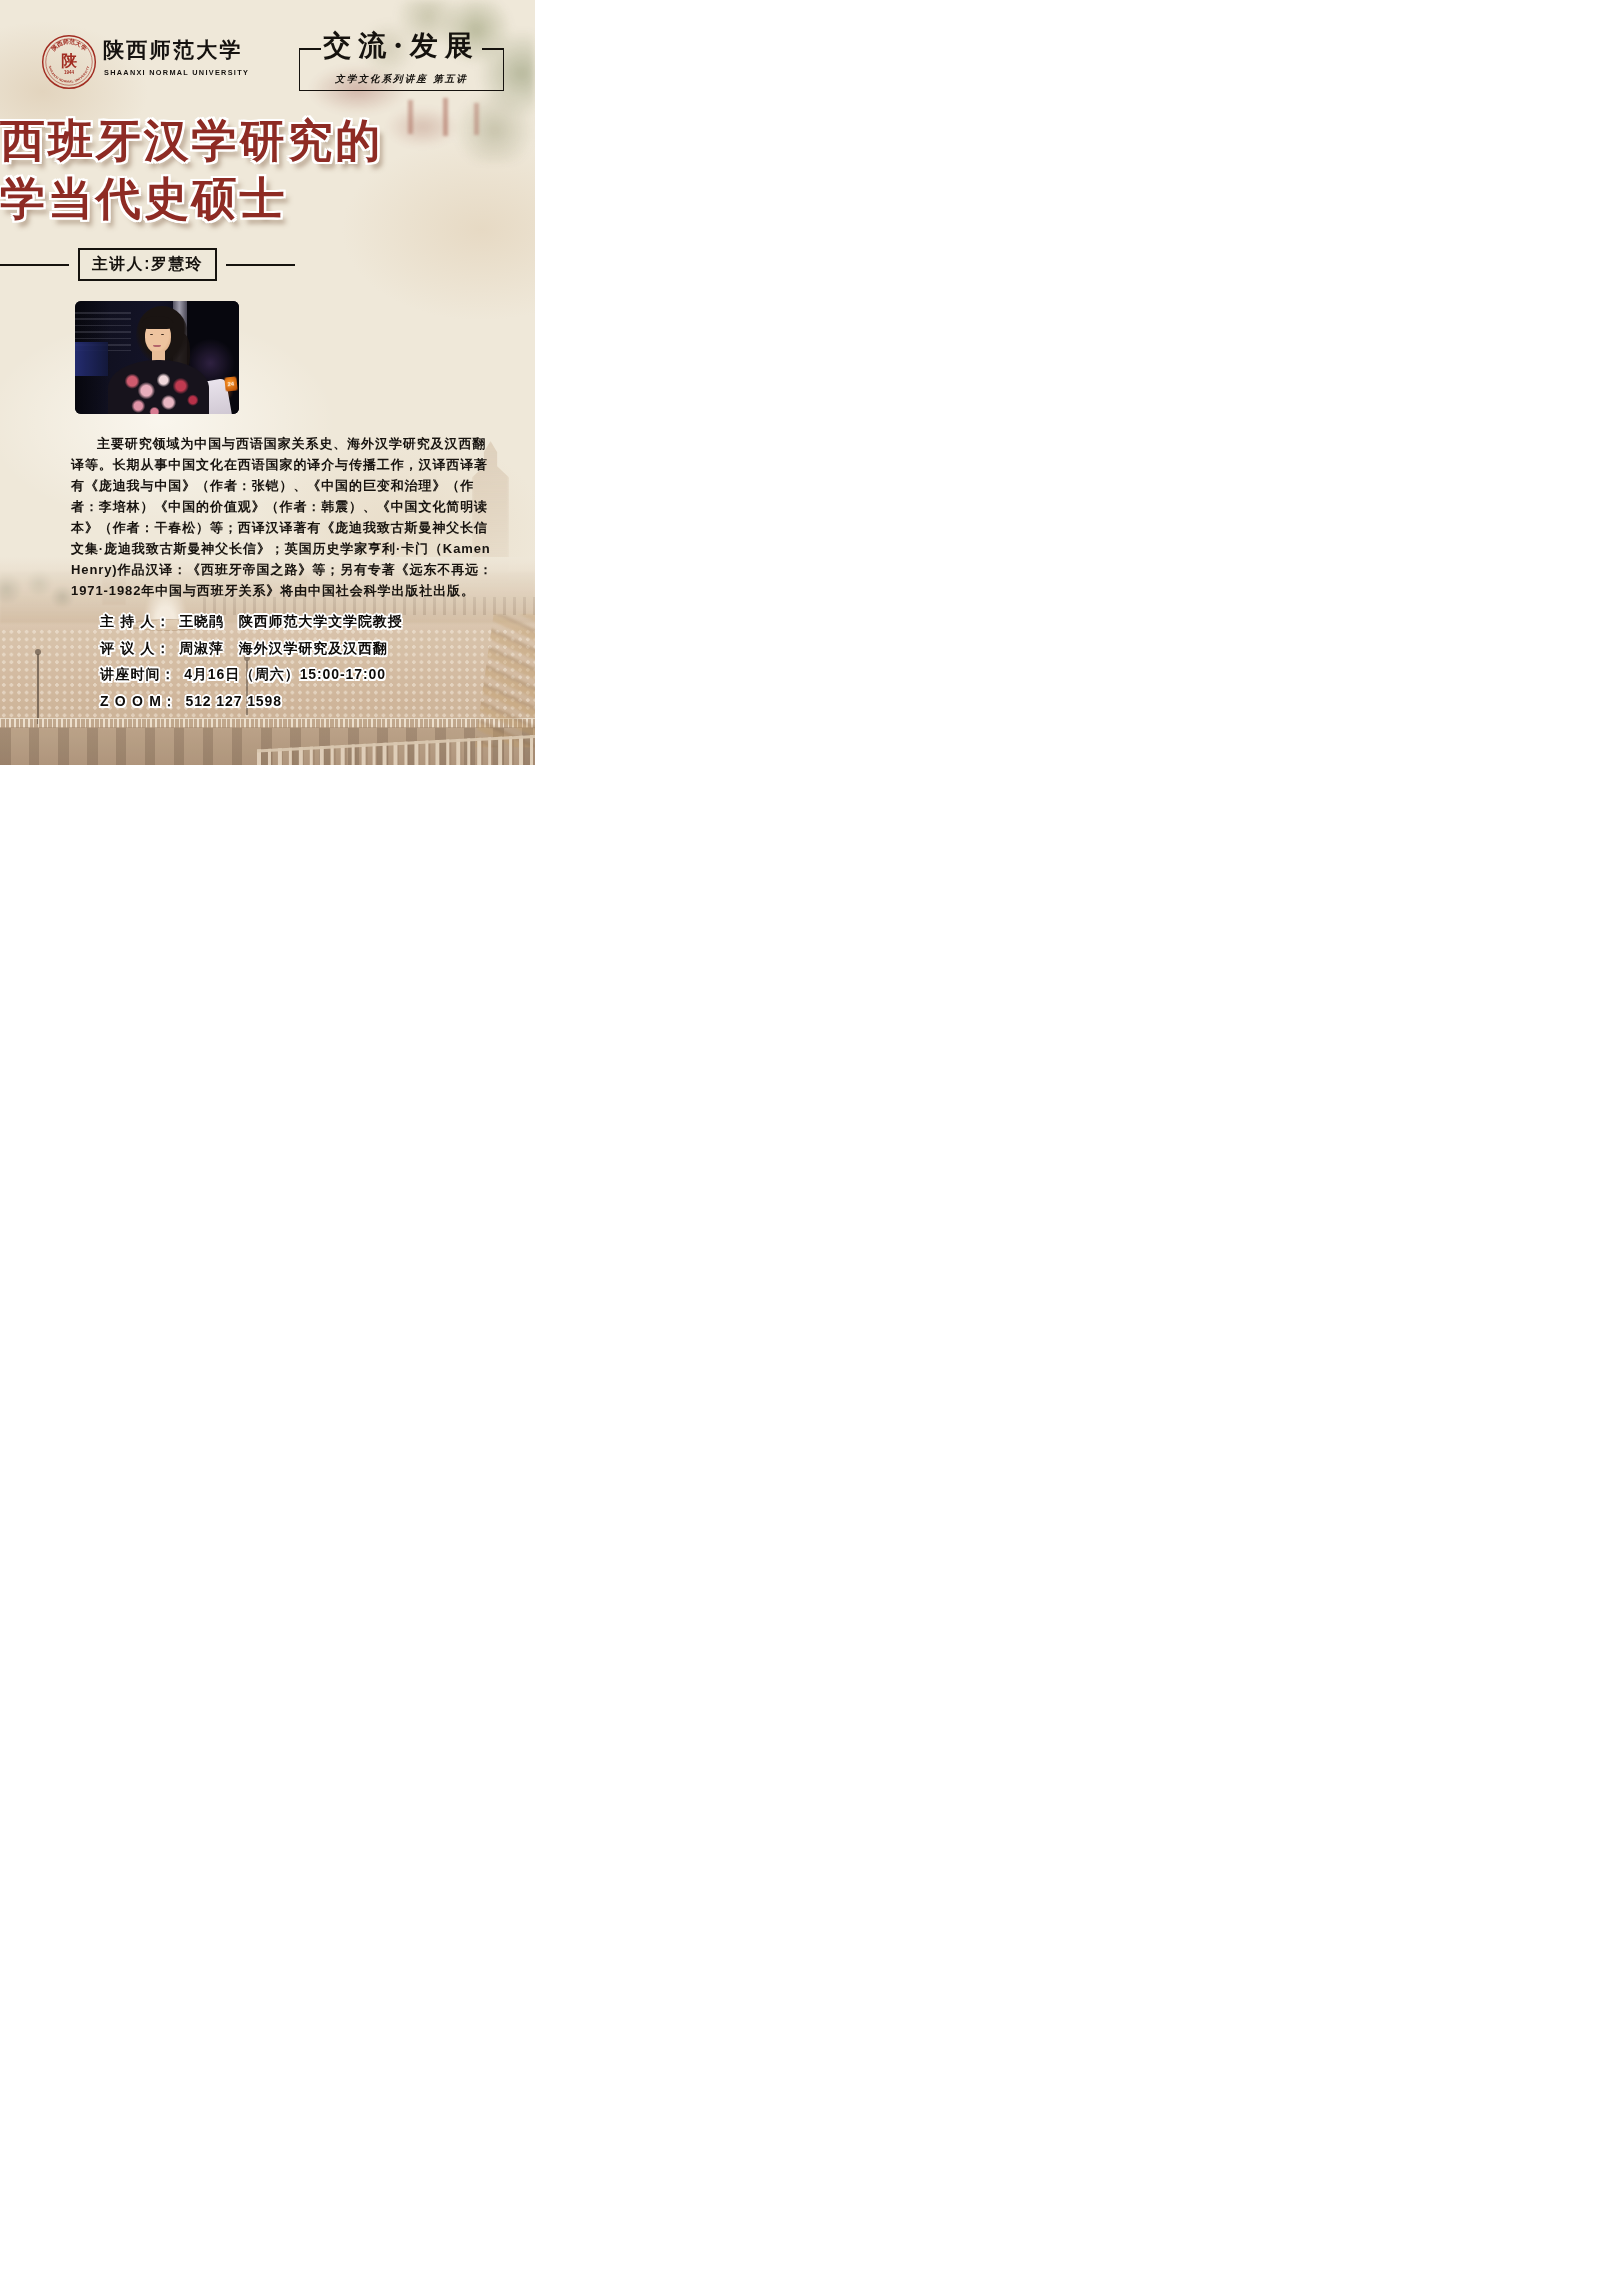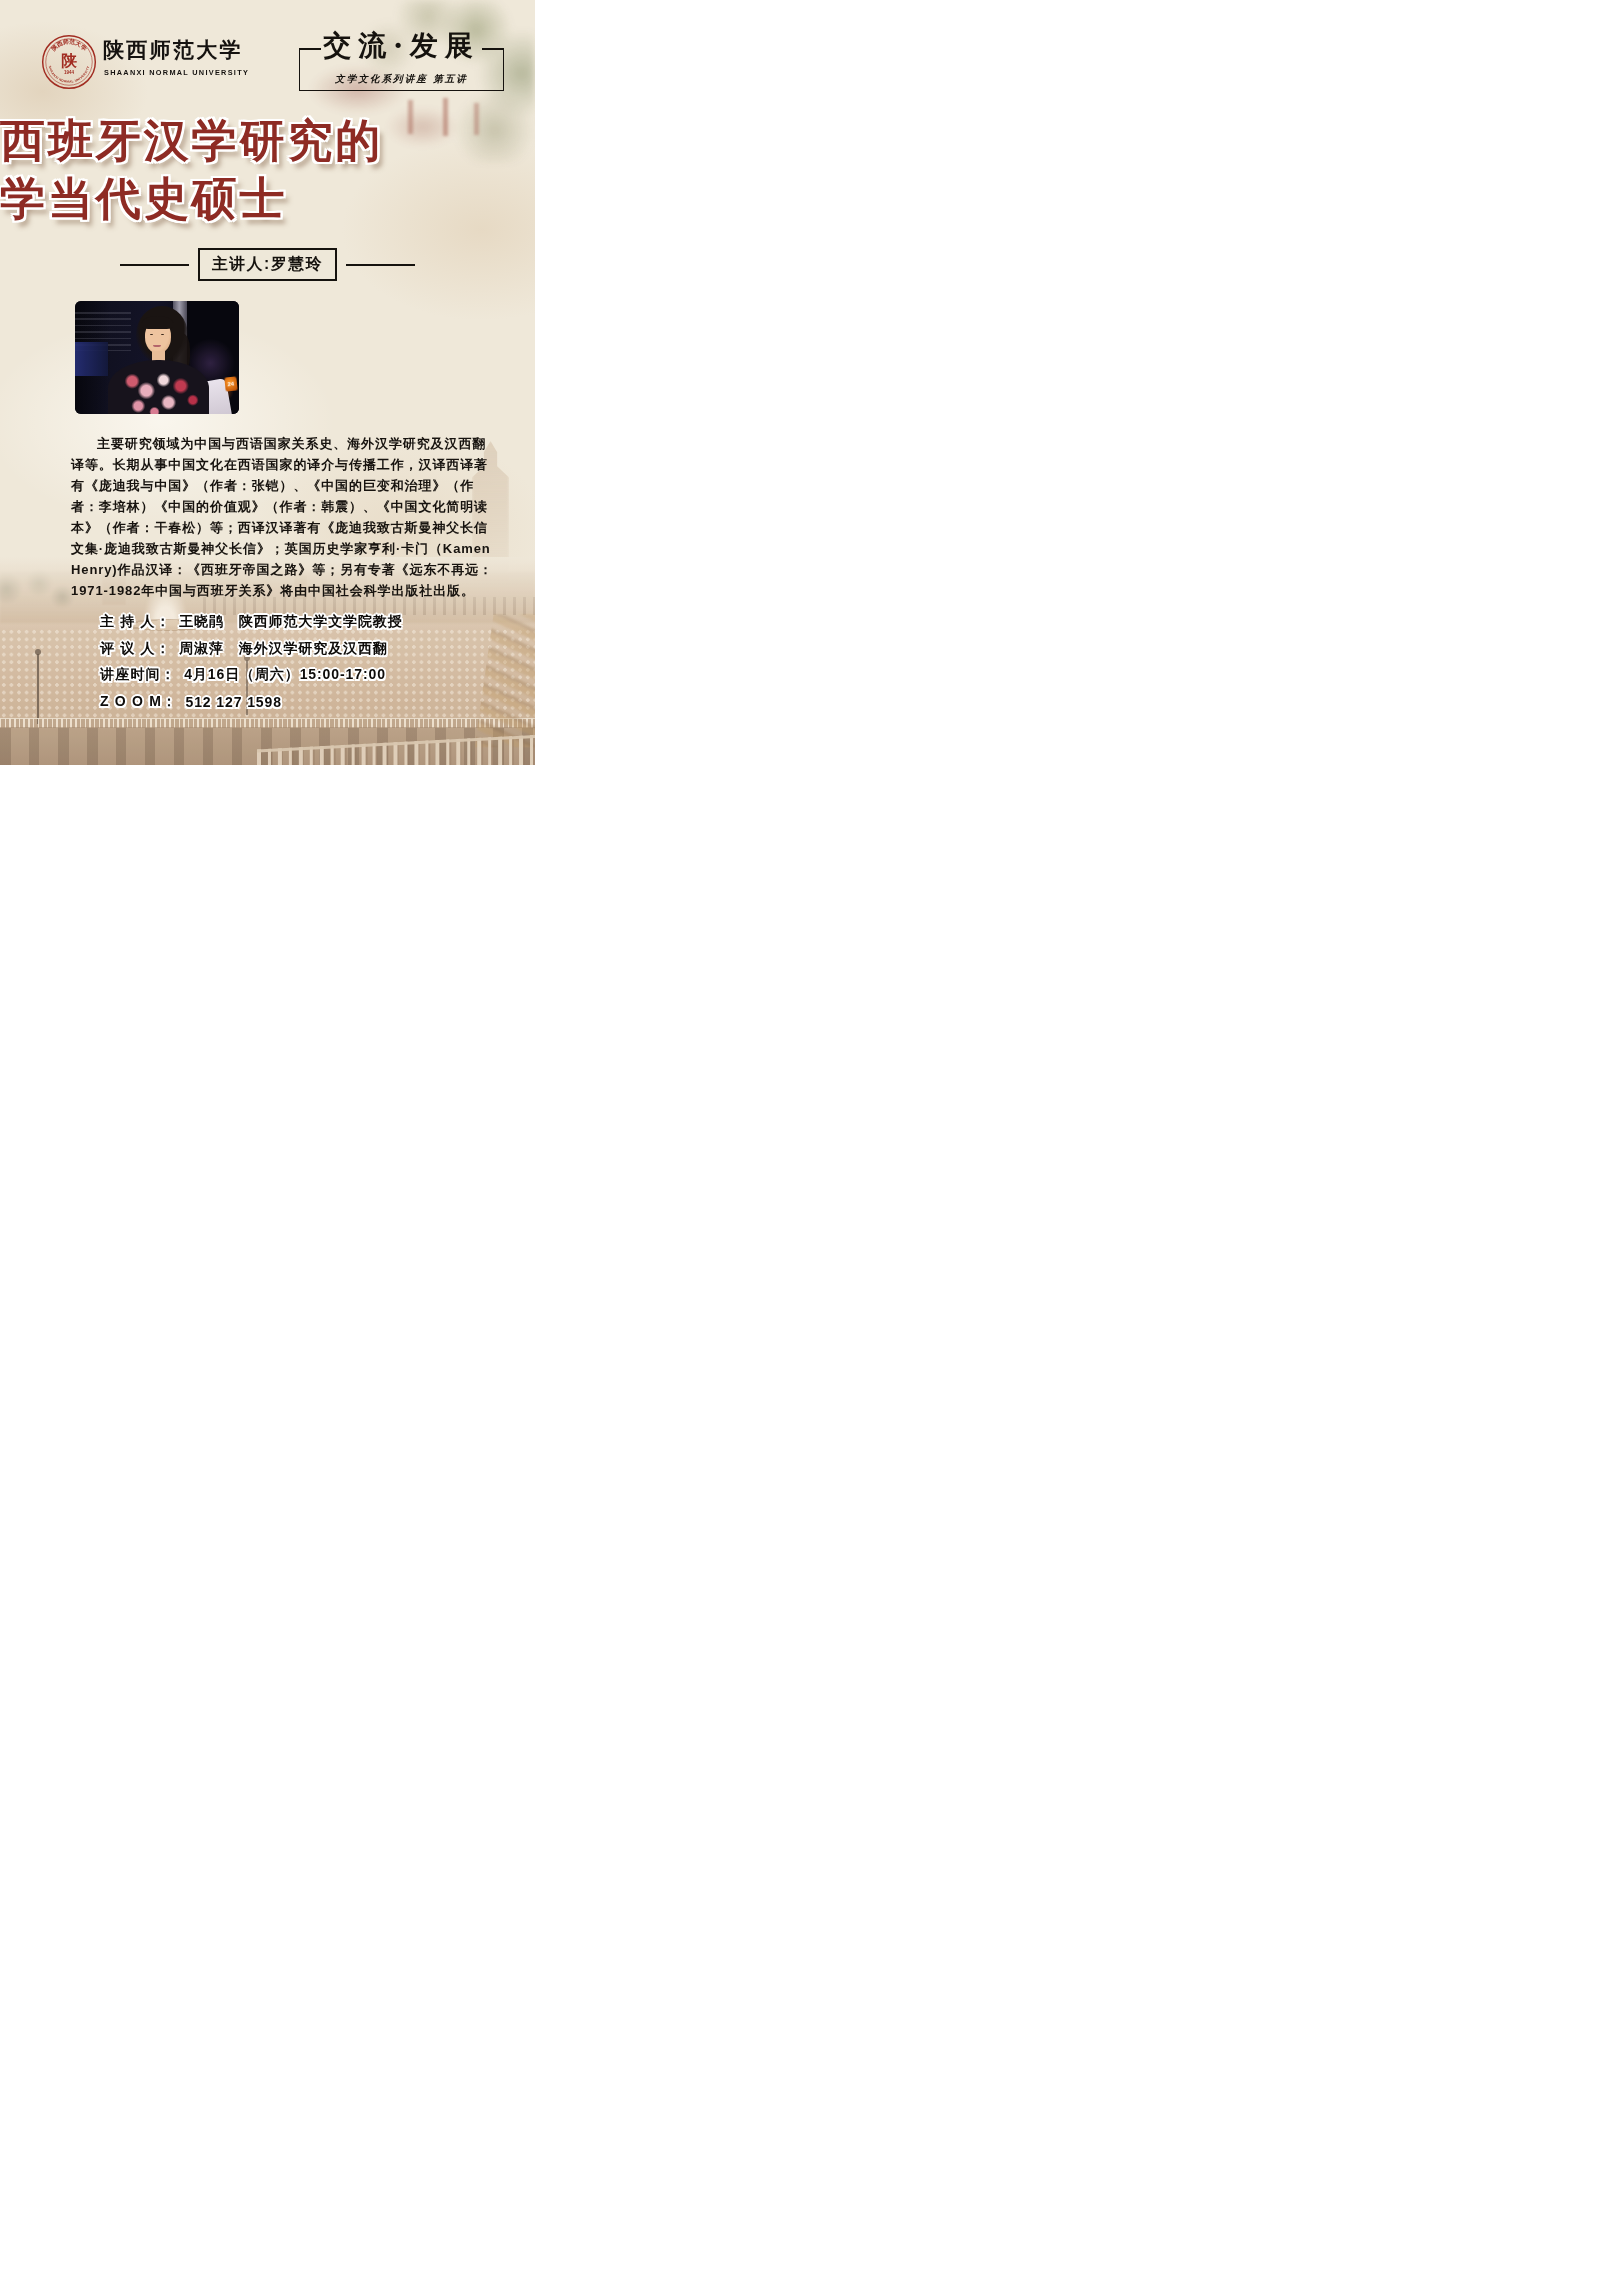--- a/index.html
+++ b/index.html
@@ -100,21 +100,21 @@
     font-family:"DejaVu Serif", serif; font-weight:900; font-size:45px; line-height:58px; letter-spacing:2.9px; white-space:nowrap;
     text-shadow:
       -2.3px -2.3px 0 #fff, 0 -2.3px 0 #fff, 2.3px -2.3px 0 #fff,
       -2.3px 0 0 #fff, 2.3px 0 0 #fff,
       -2.3px 2.3px 0 #fff, 0 2.3px 0 #fff, 2.3px 2.3px 0 #fff,
       -1.7px 1.7px 0 #fff, 1.7px -1.7px 0 #fff,
       4.7px 5.8px 5.2px rgba(120,85,60,.5);
   }
 
   
-  .plaque-row{ left:0; right:0; top:248px; display:flex; align-items:center; justify-content:center; gap:9.3px; }
+  .plaque-row{ left:0; right:0; top:248px; display:flex; align-items:center; justify-content:flex-start; gap:9.3px; }
   .plaque-row .h-line{ width:69px; height:2px; background:#15120e; }
   .plaque-box{ border:2px solid #15120e; padding:4.1px 11.7px; font-size:15.7px; font-weight:800; letter-spacing:1.7px; color:#15120e; white-space:nowrap; background:rgba(239,232,217,.35); }
 
   
   .photo{ left:75px; top:301px; width:164px; height:113px; border-radius:5.8px; overflow:hidden;
     background:linear-gradient(100deg, #0e0e1a, #131327 45%, #0b0b13 65%, #191129 100%); }
   .photo > div{ position:absolute; }
   .ph-leftdark{ left:0; top:0; width:22%; height:100%; background:linear-gradient(90deg, rgba(5,5,10,.8), rgba(5,5,10,0)); }
   .ph-blinds{ left:0; top:10%; width:34%; height:34%; opacity:.55;
     background:repeating-linear-gradient(180deg, rgba(120,120,135,.5) 0 1.7px, rgba(20,20,30,.1) 1.7px 6.4px); }
@@ -153,21 +153,21 @@
   
   .bio-right{ left:251px; top:303px; width:233px; font-size:12.2px; font-weight:600; letter-spacing:0.9px; line-height:20px; color:#17130f; }
   .bio-right .ln{ white-space:nowrap; }
   .bio-right .ln.indent{ text-indent:2em; }
   .bio-para{ left:71px; top:433px; width:443px; font-size:13px; font-weight:600; letter-spacing:0.9px; line-height:21px; color:#17130f; }
   .bio-para .ln{ white-space:nowrap; }
   .bio-para .ln.indent{ text-indent:2em; }
 
   
   .details{ left:100px; top:613px; }
-  .detail-line{ display:flex; align-items:center; margin-bottom:8.7px;
+  .detail-line{ display:flex; align-items:flex-start; margin-bottom:8.7px;
     font-size:14px; font-weight:900; color:#0e0c0a; white-space:nowrap;
     text-shadow:
       -1.5px -1.5px 0 #fff, 0 -1.7px 0 #fff, 1.5px -1.5px 0 #fff,
       -1.7px 0 0 #fff, 1.7px 0 0 #fff,
       -1.5px 1.5px 0 #fff, 0 1.7px 0 #fff, 1.5px 1.5px 0 #fff,
       -0.9px 0.9px 0 #fff, 0.9px -0.9px 0 #fff; }
   .detail-line .lbl{ letter-spacing:1.2px; }
   .detail-line .val{ margin-left:8.2px; letter-spacing:0.9px; }
 </style>
 </head>

